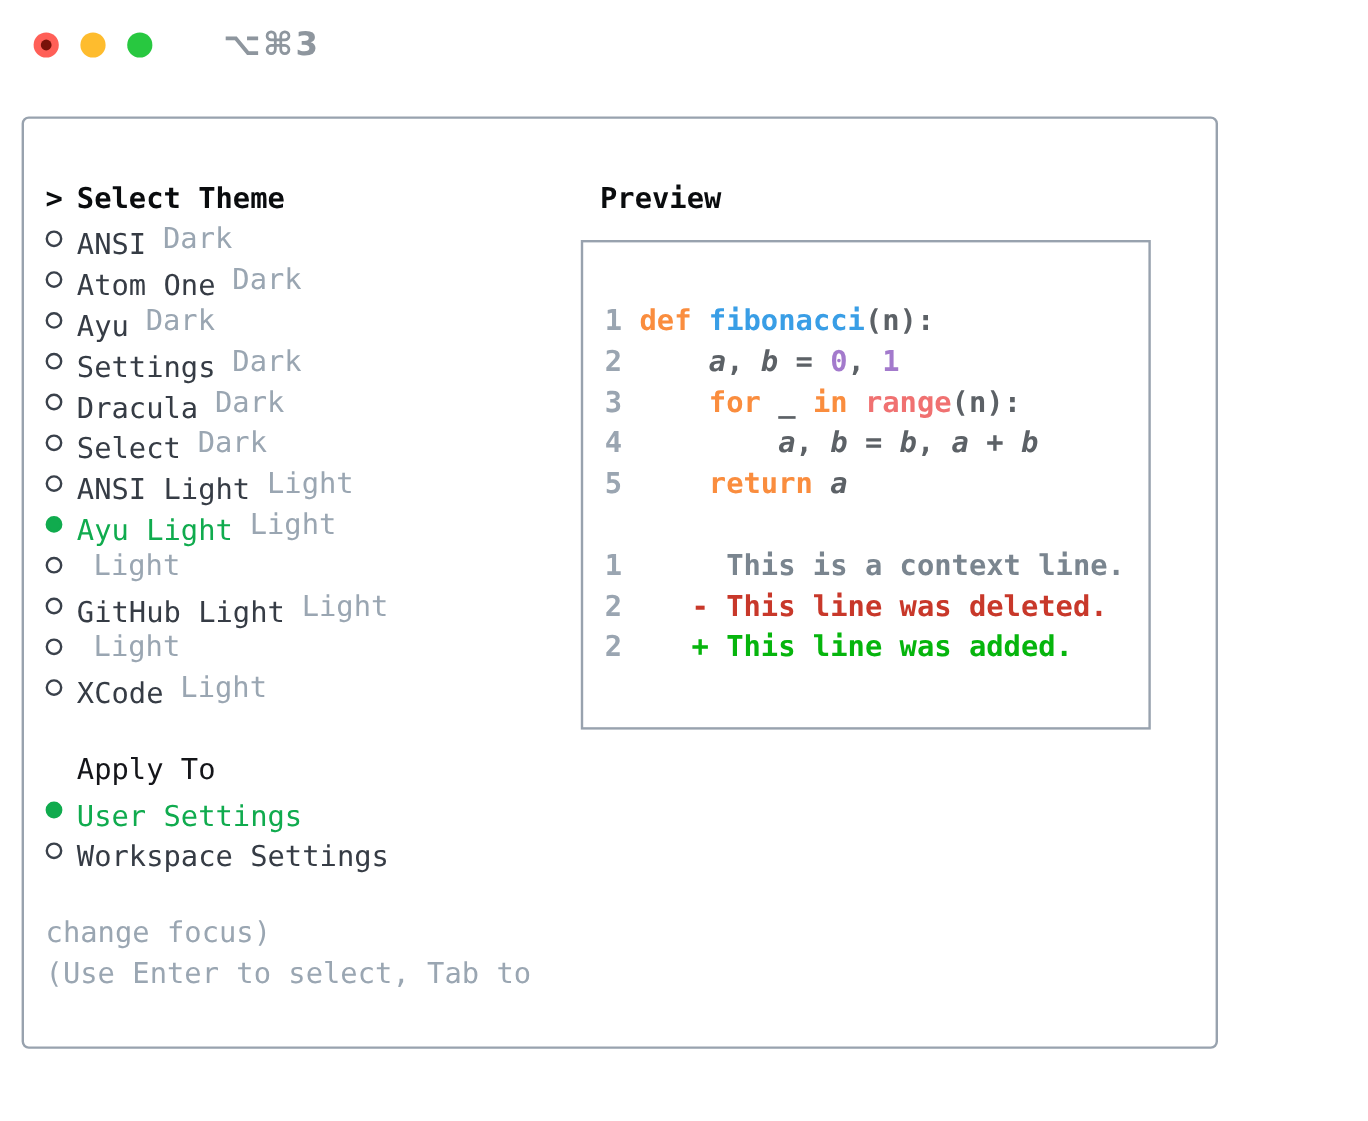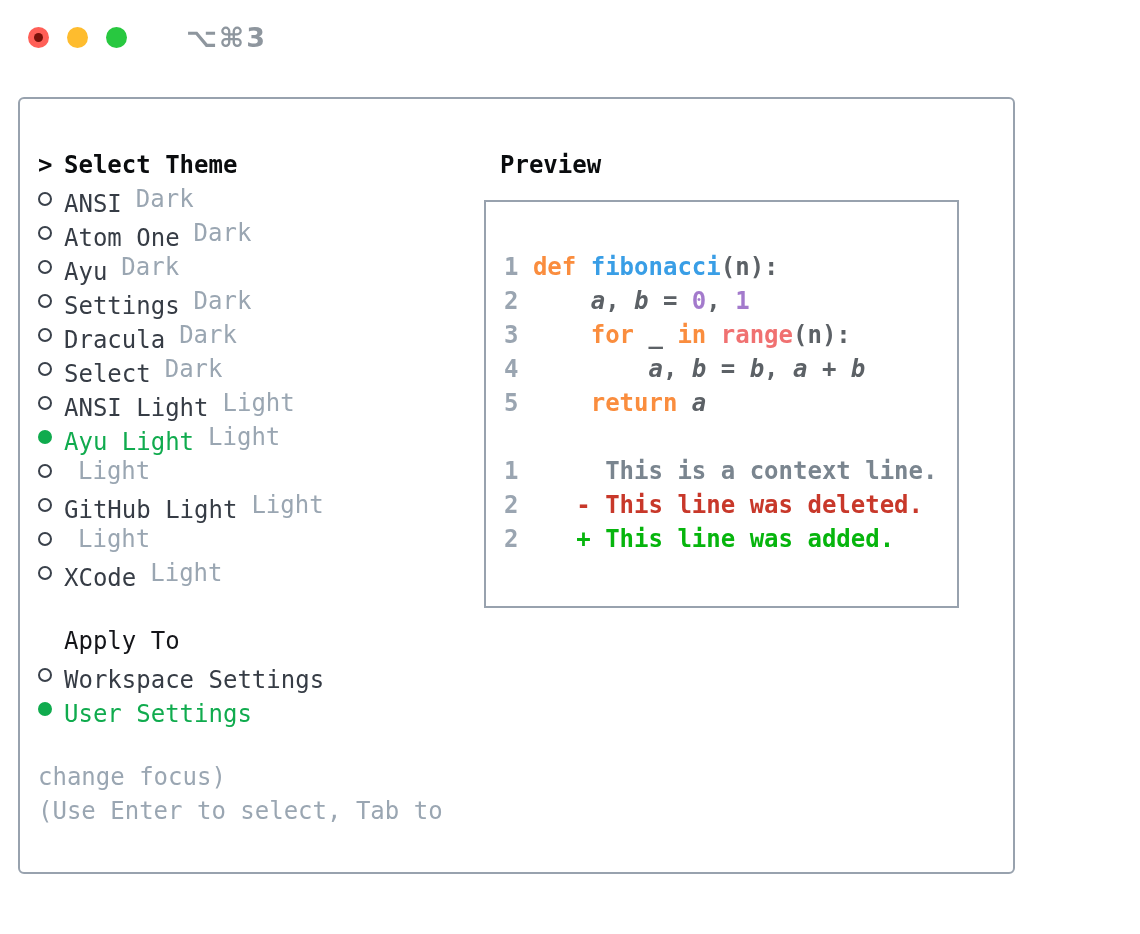--- a/index.html
+++ b/index.html
@@ -96,22 +96,22 @@
         </div>
 
       <div class="spacer"></div>
 
       <div class="row">
         <span class="marker-col"></span>
         <span class="apply-title">Apply To</span>
       </div>
 
       <div id="apply-rows">
+          <div class="row"><span class="marker-col"><span class="radio on"></span></span><span class="name sel">User Settings</span></div>
           <div class="row"><span class="marker-col"><span class="radio"></span></span><span class="name">Workspace Settings</span></div>
-          <div class="row"><span class="marker-col"><span class="radio on"></span></span><span class="name sel">User Settings</span></div>
         </div>
 
       <div class="spacer"></div>
 
       <div class="row hint-line">change focus)</div>
       <div class="row hint-line">(Use Enter to select, Tab to</div>
     </div>
 
     <div class="preview-label">Preview</div>
 

